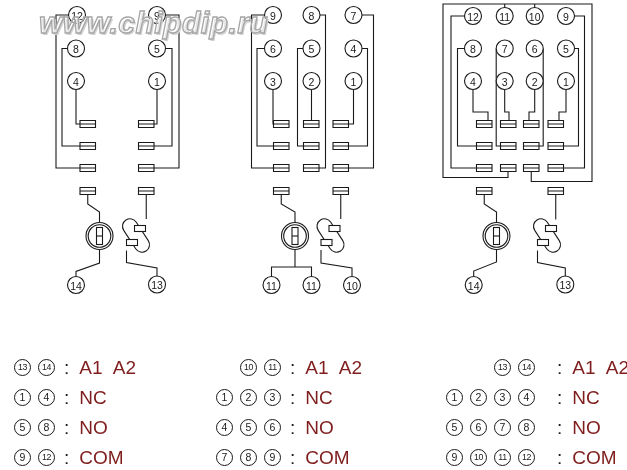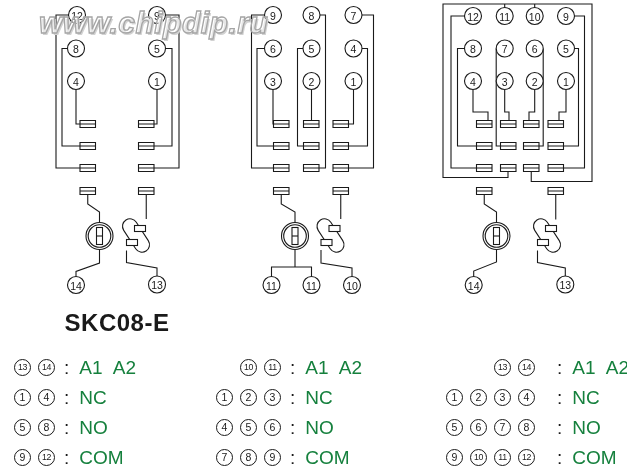--- a/index.html
+++ b/index.html
@@ -37,21 +37,21 @@
   .legend.col2 .pins{width:89px;}
   #legend-0{left:2px;} #legend-1{left:204px;} #legend-2{left:434px;}
   .chip{
     width:17px;height:17px;box-sizing:border-box;border:1.2px solid #1a1a1a;border-radius:50%;
     display:flex;align-items:center;justify-content:center;flex:0 0 17px;
     font-size:10.5px;line-height:1;color:#1a1a1a;background:#fff;
   }
   .chip.two{font-size:8.8px;letter-spacing:-0.4px;}
   .colon{margin:0 10px 0 9px;font-size:19px;}
   .legend.col2 .colon{margin-left:22px;}
-  .lbl{font-size:19px;white-space:pre;word-spacing:6px;color:#15803d;}
+  .lbl{font-size:19px;white-space:pre;word-spacing:6px;color:#7f1d1d;}
 </style>
 </head>
 <body>
 
 <div id="screen">
 
   <svg width="627" height="350" viewBox="0 0 627 350">
 
     <g>
       <path class="wire" d="
@@ -274,21 +274,20 @@
         </g>
       <g>
           <circle class="pin-ring" cx="553.3" cy="284.5" r="8.5"></circle>
           <text class="pin-num" x="553.3" y="285" font-size="9">13</text>
         </g>
     </g>
   </svg>
 
   <div class="watermark">www.chipdip.ru</div>
 
-  <div class="diagram-title" id="title-0">SKC08-E</div>
 
   <div class="legend col0" id="legend-0">
     <div class="legend-row">
         <span class="pins">
           <span class="chip two">13</span>
           <span class="chip two">14</span>
         </span>
         <span class="colon">:</span>
         <span class="lbl">A1 A2</span>
       </div>

